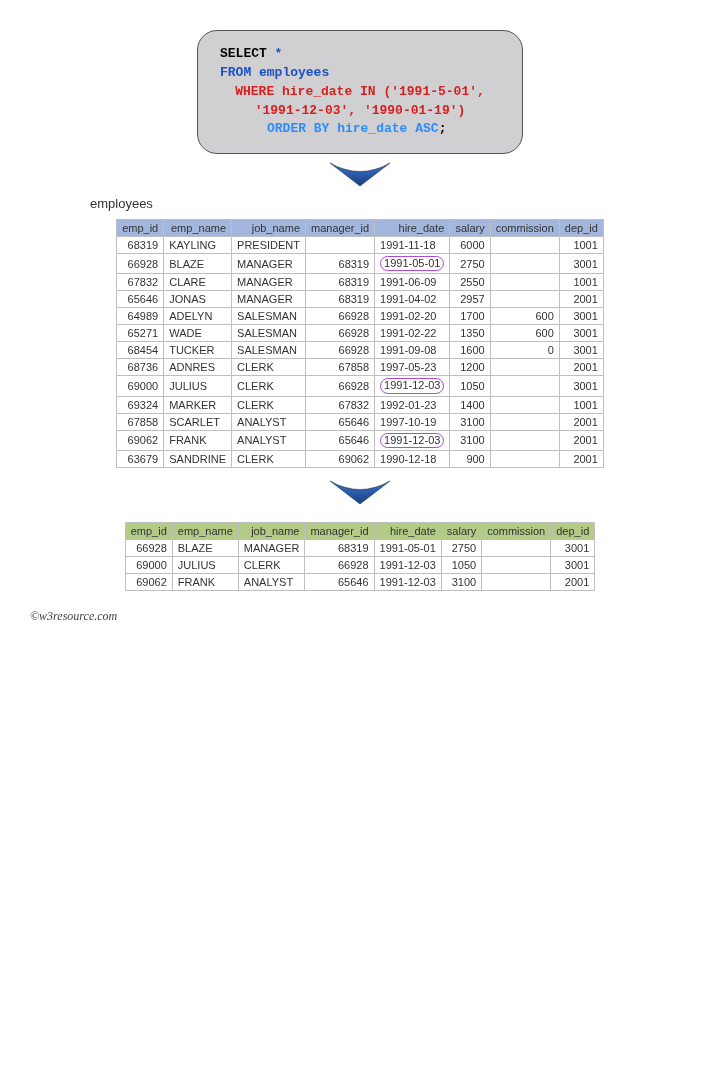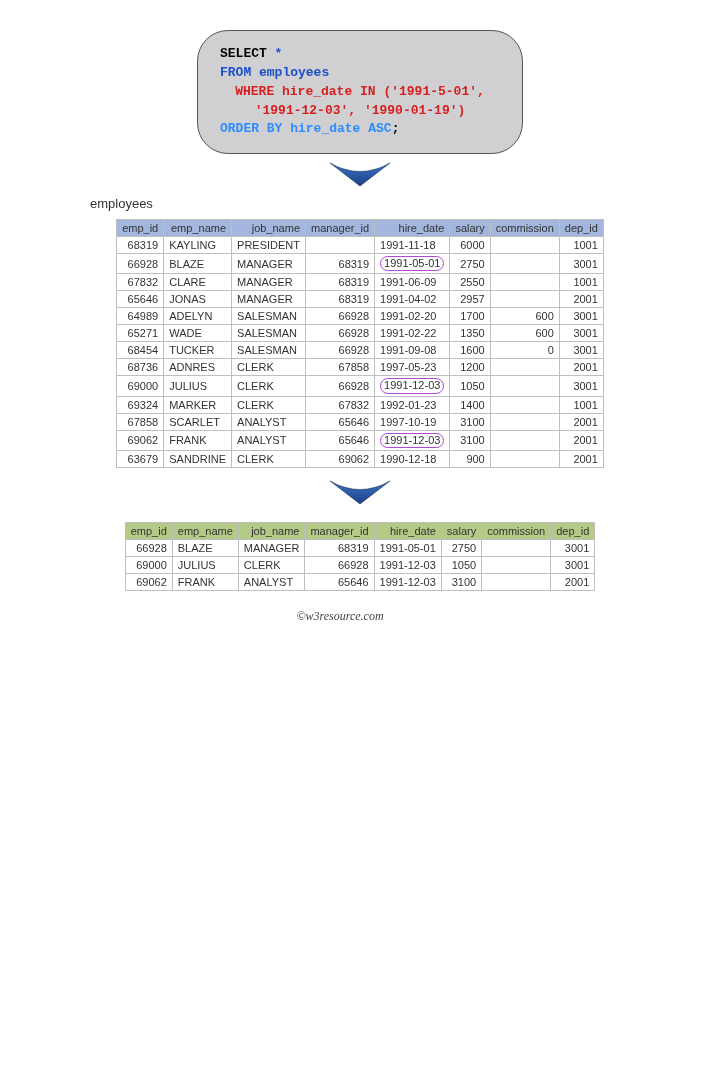--- a/index.html
+++ b/index.html
@@ -12,30 +12,30 @@
   }
   .wrapper {
     width: 660px;
     margin: 0 auto;
   }
   .sql-bubble {
     width: 280px;
     margin: 0 auto 0 auto;
     background: #d0d0d3;
     border: 1.5px solid #555;
-    border-radius: 31px;
+    border-radius: 20px;
     padding: 14px 22px;
     font-family: "Courier New", monospace;
     font-size: 13px;
     line-height: 1.45;
   }
   .kw-black { color: #000; font-weight: bold; }
   .kw-blue { color: #1a4fc7; font-weight: bold; }
   .kw-red { color: #d81f1f; font-weight: bold; text-align: center; }
-  .kw-lblue { color: #2a8cff; font-weight: bold; }
+  .kw-lblue { color: #2a8cff; font-weight: bold; margin-left: 47px; }
   .arrow {
     display: flex;
     justify-content: center;
     margin: 4px 0 8px 0;
   }
   .arrow svg { display: block; }
   .table-title {
     font-size: 13px;
     margin-bottom: 2px;
     color: #333;
@@ -59,21 +59,21 @@
   .tbl-green th { background: #b3cb87; }
   .num { text-align: right; }
   .highlight-circle {
     border: 1.5px solid #b24ad6;
     border-radius: 9px;
     padding: 0 3px;
     display: inline-block;
     line-height: 1.2;
   }
   .watermark {
-    text-align: center;
+    text-align: left;
     font-family: Georgia, serif;
     font-style: italic;
     font-size: 12px;
     color: #444;
     margin-top: 10px;
     padding-right: 40px;
   }
   .table-block-2 {
     display: flex;
     justify-content: center;

